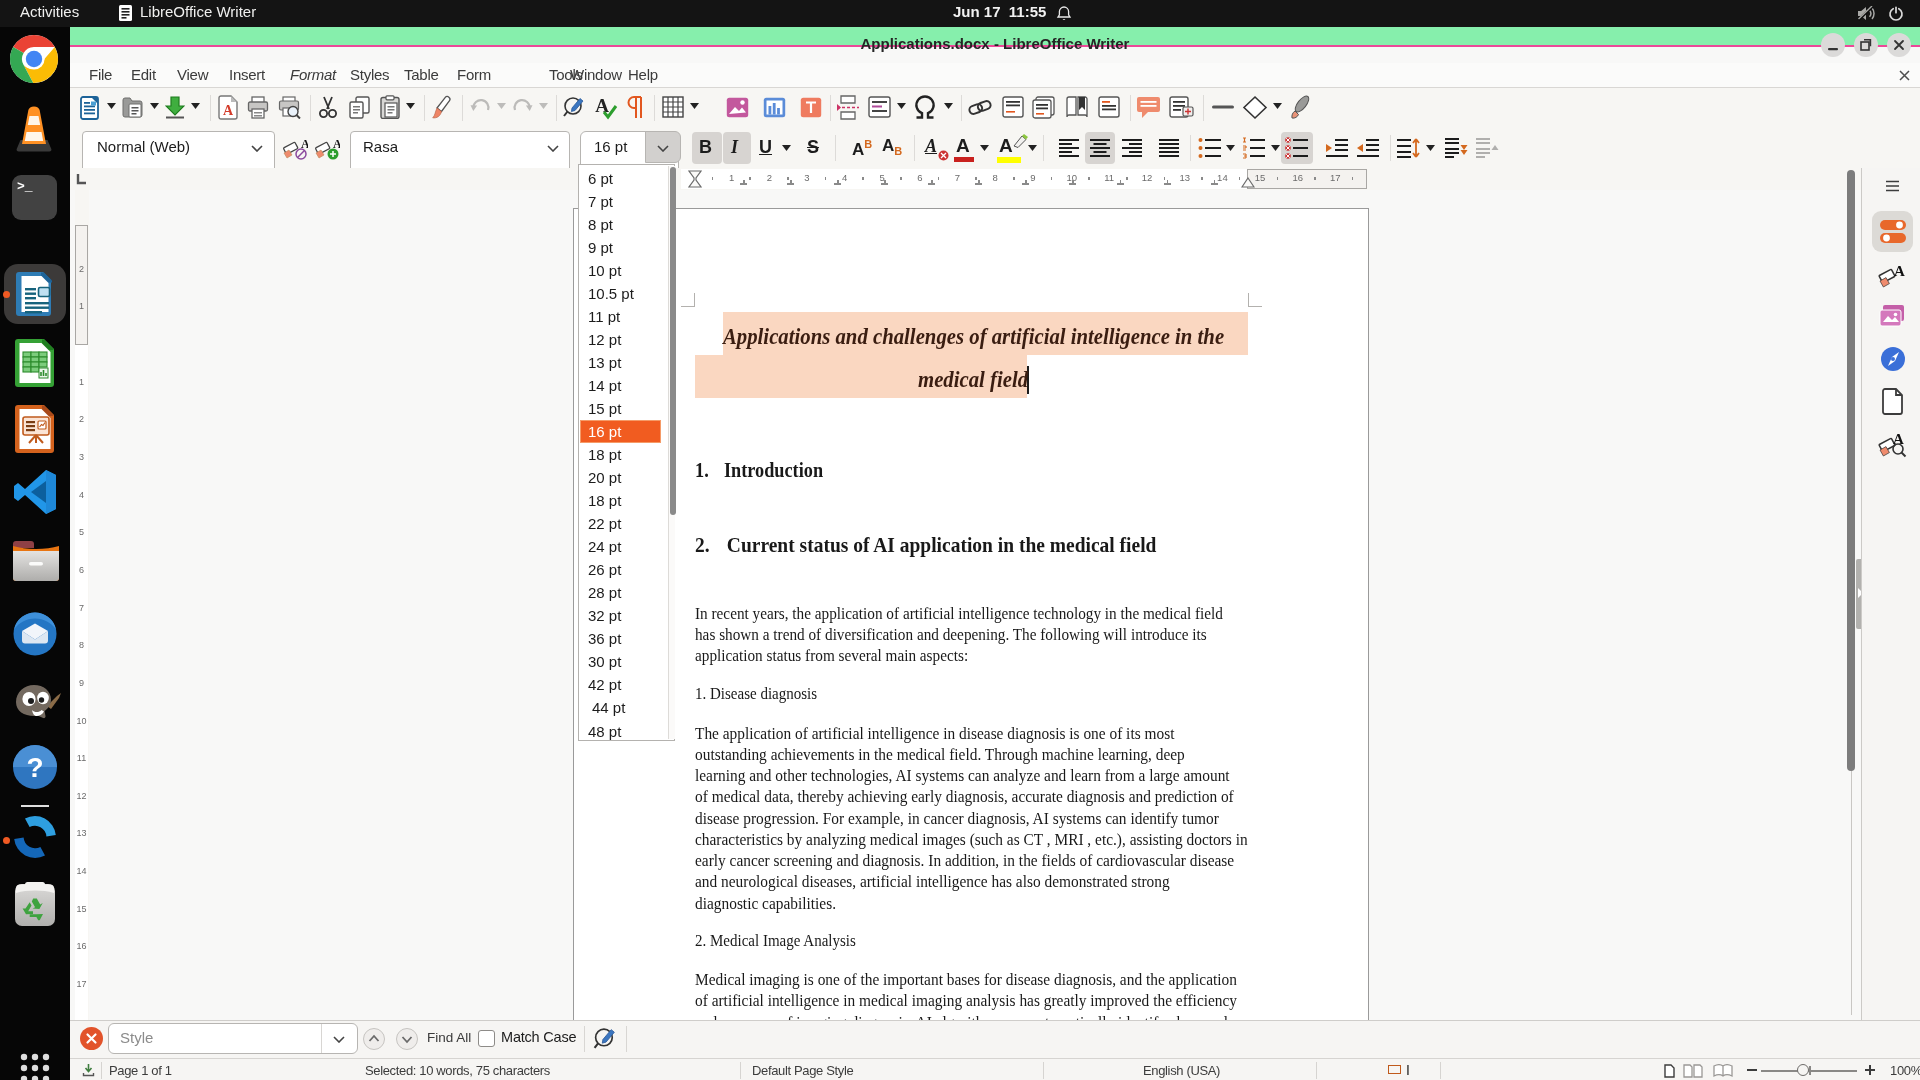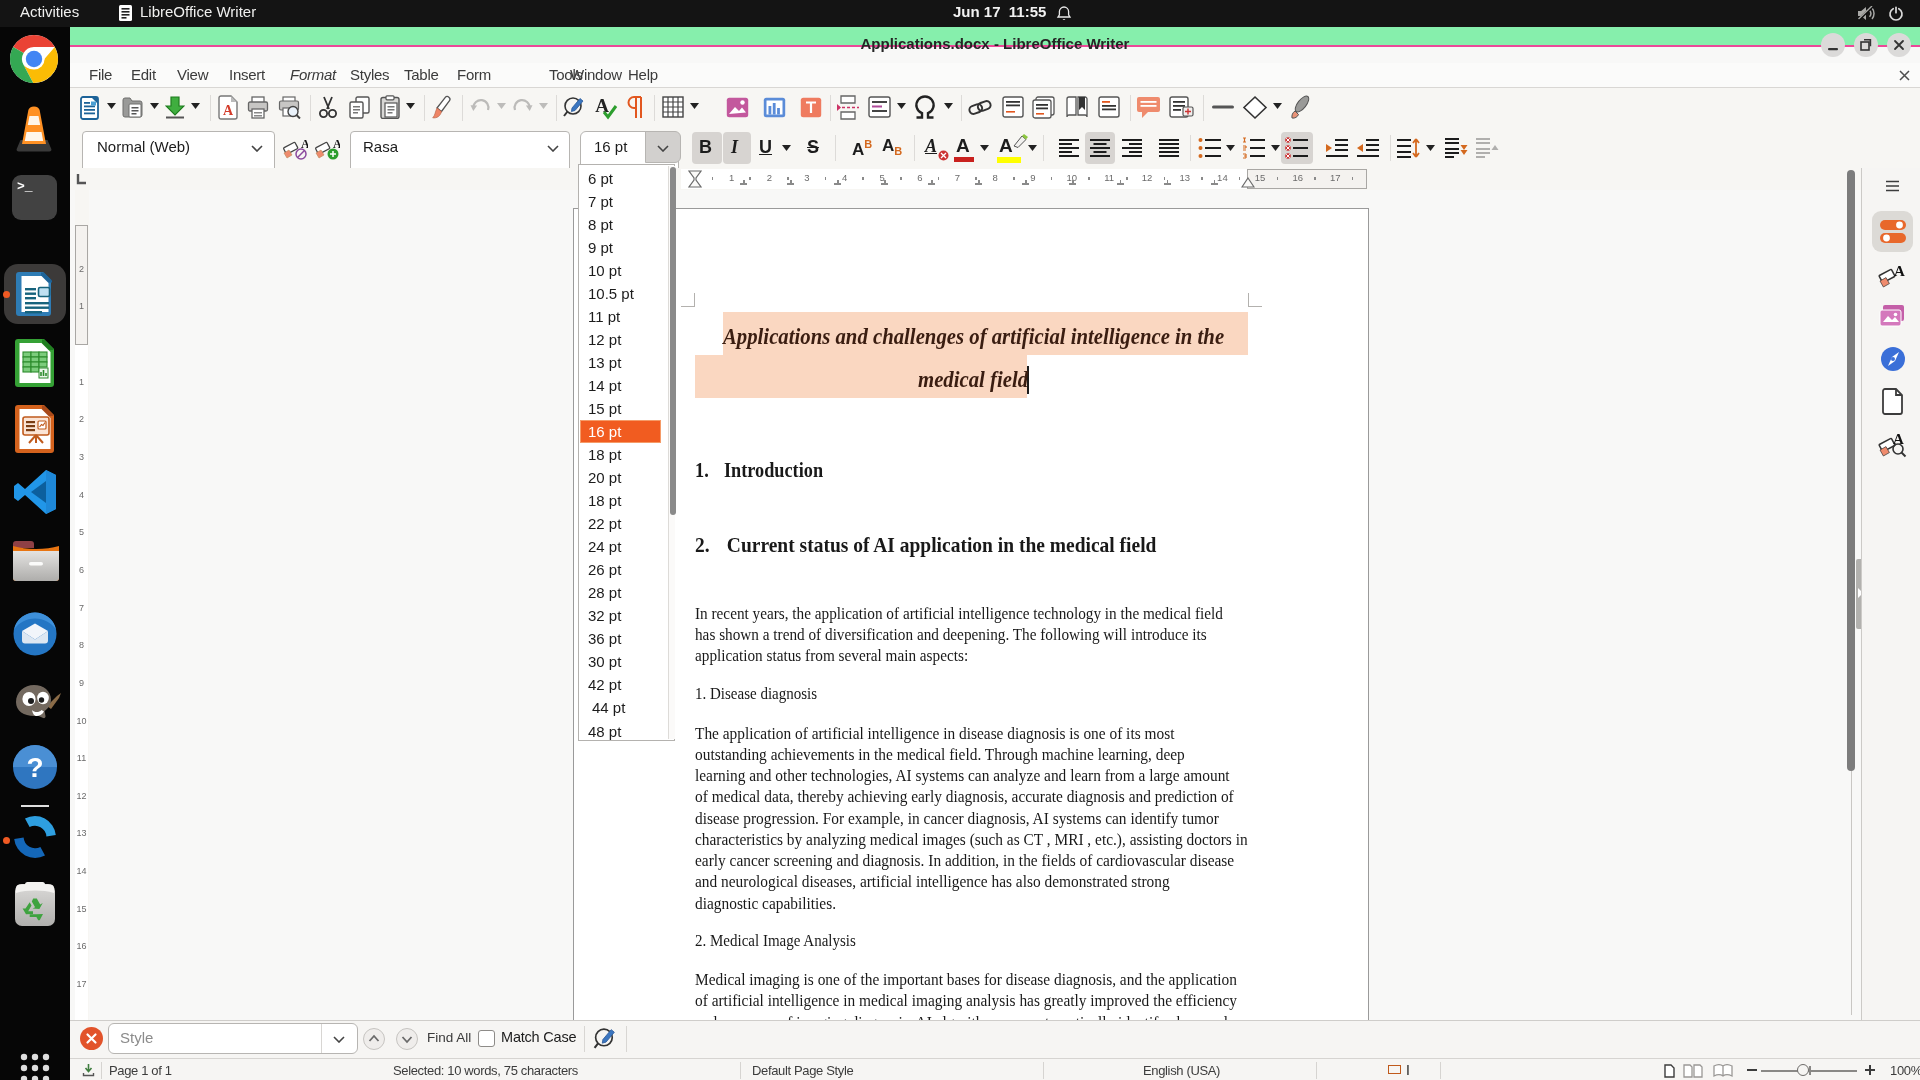--- a/index.html
+++ b/index.html
@@ -842,21 +842,21 @@
   <svg class="abs" style="left:523px; top:5px;" width="25" height="26" viewBox="0 0 23 25">
     <circle cx="10" cy="11" r="8" fill="none" stroke="#333" stroke-width="1.6"></circle>
     <path d="M4.5 16.5 L1 21" stroke="#333" stroke-width="2"></path>
     <path d="M9 13 L17 3.5 l3 2.5 -8 9.5 -3.6 1 z" fill="#3b76c0" stroke="#2a5a9a" stroke-width="0.8"></path>
   </svg>
   <div class="abs" style="left:556px; top:5px; width:1px; height:26px; background:#d8d6d3;"></div>
 </div>
 
 <div id="statusbar">
   <div class="abs" style="left:39px; top:4px;">Page 1 of 1</div>
-  <div class="abs" style="left:295px; top:4px;margin-left:28px;">Selected: 10 words, 75 characters</div>
+  <div class="abs" style="left:295px; top:4px;">Selected: 10 words, 75 characters</div>
   <div class="abs" style="left:682px; top:4px;">Default Page Style</div>
   <div class="abs" style="left:1073px; top:4px;">English (USA)</div>
   <div class="abs" style="left:1820px; top:4px;">100%</div>
   <svg class="abs" style="left:12px; top:4px;" width="13" height="14" viewBox="0 0 13 14">
     <path d="M6.5 1 v7 M3.5 5 l3 3.5 3 -3.5" fill="none" stroke="#3f7d3f" stroke-width="1.6"></path>
     <path d="M1.5 10 v2.5 h10 V10" fill="none" stroke="#555" stroke-width="1.4"></path>
   </svg>
   <div class="abs" style="left:31px; top:3px; width:1px; height:17px; background:#d6d4d1;"></div>
   <div class="abs" style="left:670px; top:3px; width:1px; height:17px; background:#d6d4d1;"></div>
   <div class="abs" style="left:973px; top:3px; width:1px; height:17px; background:#d6d4d1;"></div>

